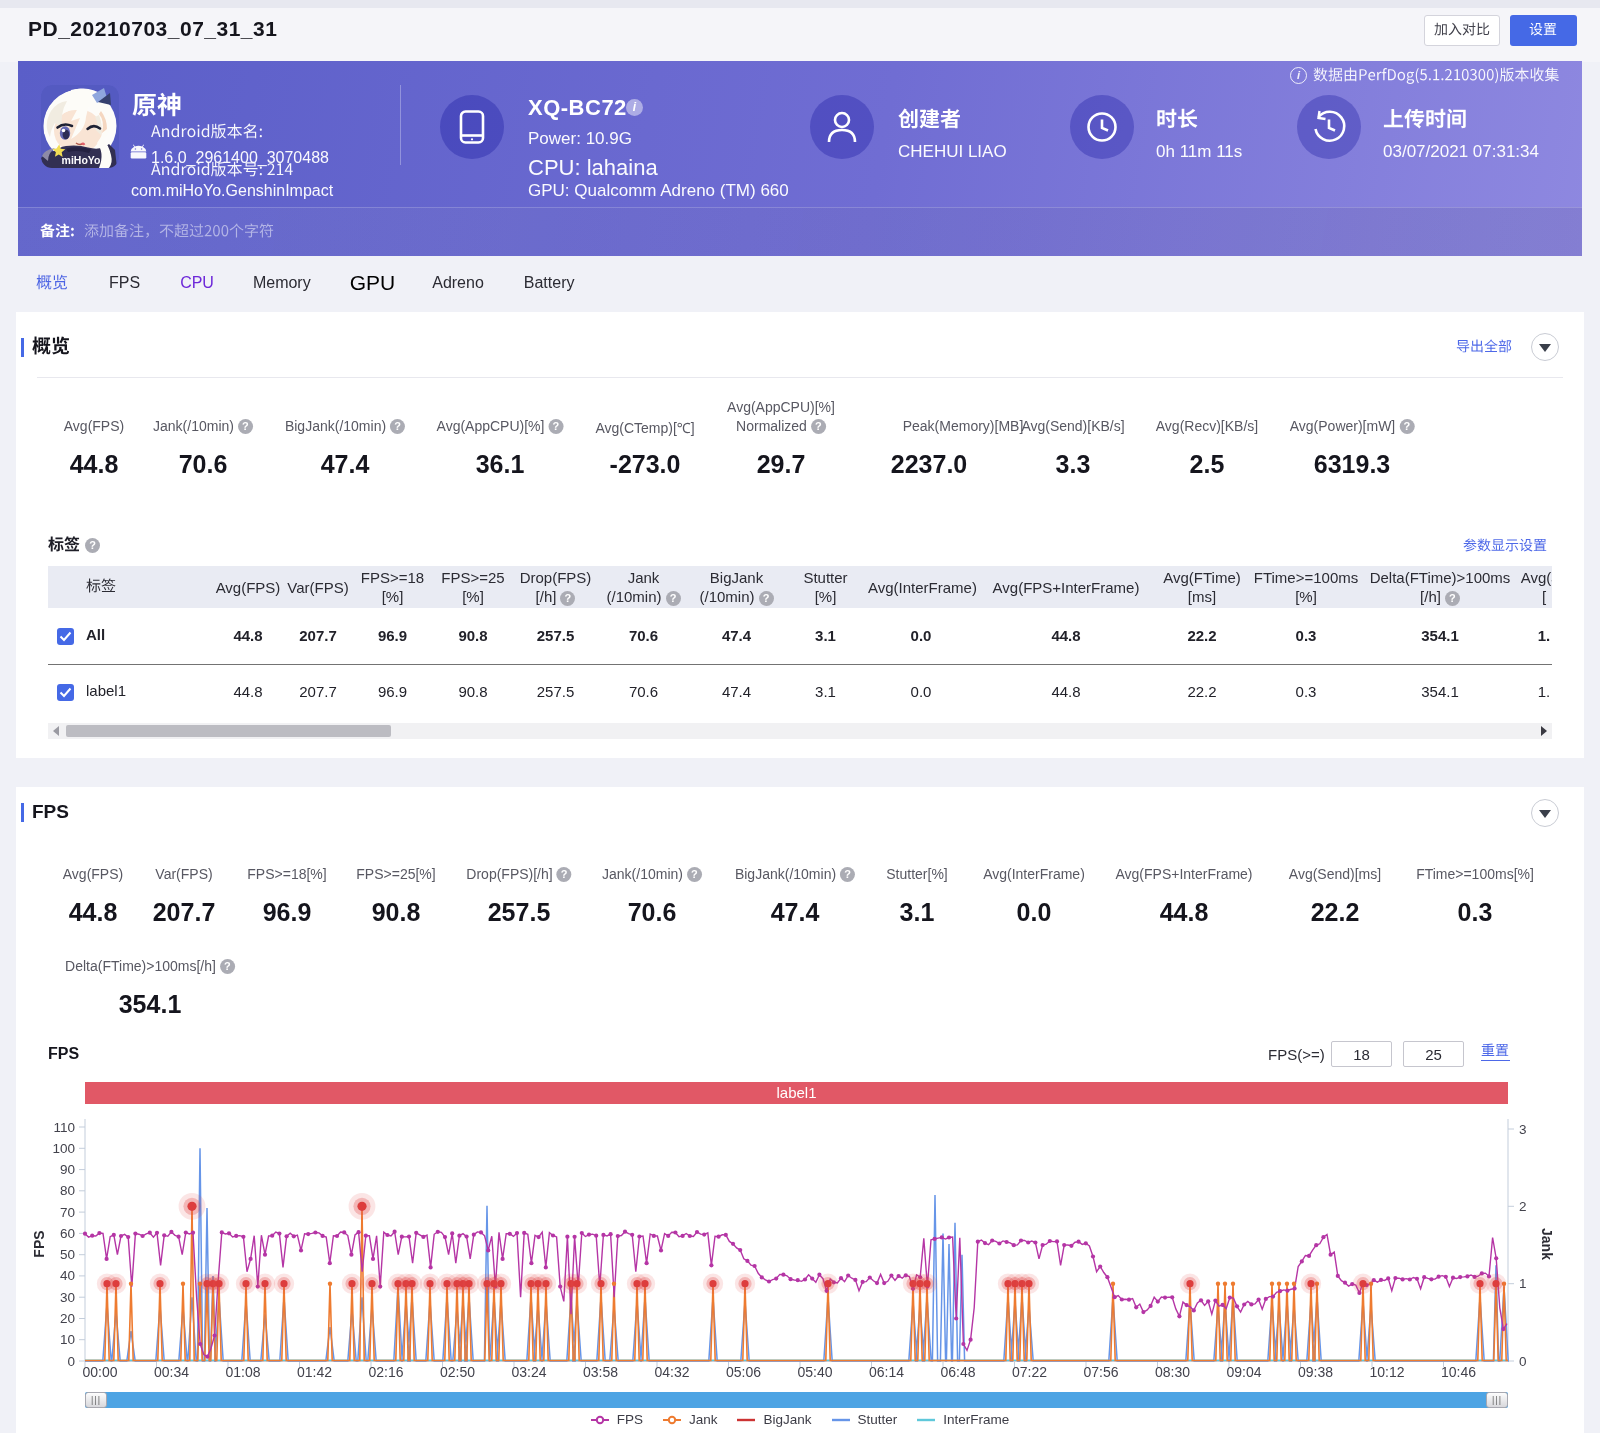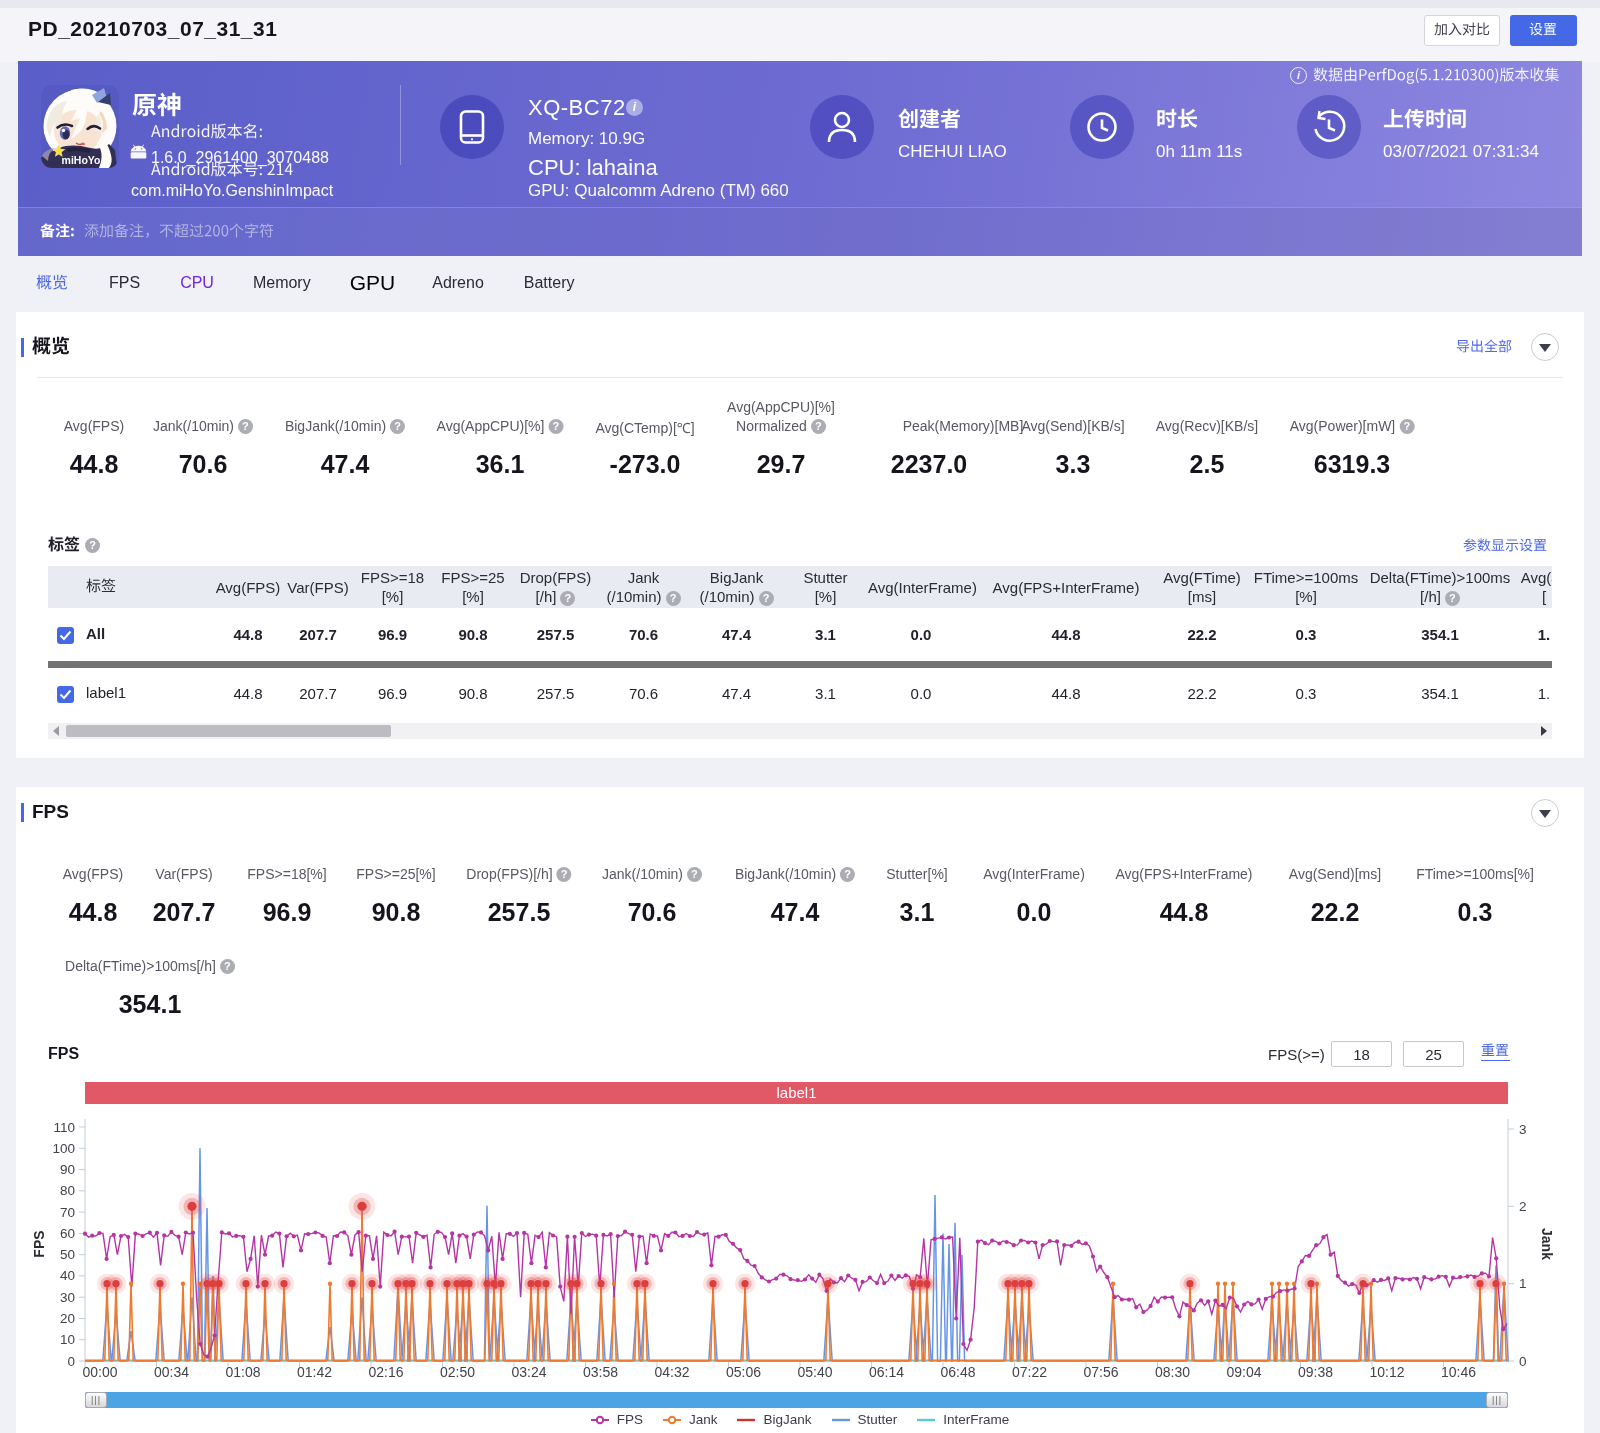--- a/index.html
+++ b/index.html
@@ -135,23 +135,23 @@
       </svg>
     </div>
 <div class="abs" style="left:113px;top:121px;font-size:16px;color:rgba(255,255,255,0.96)">com.miHoYo.GenshinImpact</div>
 <div class="vdiv" style="left:382px;top:24px;height:80px"></div>
 <div class="bcircle" style="left:422px;top:34px;width:64px;height:64px"></div>
 <svg class="abs" style="left:438px;top:49px" width="32" height="34" viewBox="0 0 32 34" fill="none" stroke="#fff" stroke-width="2.6">
 <rect x="5" y="1.5" width="22" height="31" rx="4.5"></rect>
 <line x1="5" y1="25.5" x2="27" y2="25.5"></line>
 <circle cx="16" cy="29.3" r="1.1" fill="#fff" stroke="none"></circle>
 </svg>
-<div class="abs" style="left:510px;top:34px;font-size:22px;font-weight:normal;color:#fff;letter-spacing:0.5px">XQ-BC72</div>
+<div class="abs" style="left:510px;top:34px;font-size:22px;font-weight:bold;color:#fff;letter-spacing:0.5px">XQ-BC72</div>
 <div class="abs" style="left:608px;top:38px;width:17px;height:17px;border-radius:50%;background:rgba(255,255,255,0.45);color:#fff;font-size:12px;font-weight:bold;font-style:italic;text-align:center;line-height:17px">i</div>
-<div class="abs" style="left:510px;top:68px;font-size:17px;color:rgba(255,255,255,0.97)">Memory: 10.9G</div>
+<div class="abs" style="left:510px;top:68px;font-size:17px;color:rgba(255,255,255,0.97)">Power: 10.9G</div>
 <div class="abs" style="left:510px;top:94px;font-size:22px;color:rgba(255,255,255,0.97)">CPU: lahaina</div>
 <div class="abs" style="left:510px;top:120px;font-size:17px;color:rgba(255,255,255,0.97)">GPU: Qualcomm Adreno (TM) 660</div>
 <div class="bcircle" style="left:792px;top:34px;width:64px;height:64px"></div>
 <svg class="abs" style="left:806px;top:47px" width="36" height="38" viewBox="0 0 36 38" fill="none" stroke="#fff" stroke-width="2.6">
 <circle cx="18" cy="12" r="7"></circle>
 <path d="M5 34 Q5 22 18 22 Q31 22 31 34"></path>
 </svg>
 <div class="abs" style="left:880px;top:47px">
       <svg width="64" height="25" viewBox="0 0 64 25" style="display:block;">
         <g fill="#ffffff" transform="translate(0,18.5)">
@@ -378,21 +378,21 @@
           <th style="text-align:center;line-height:19px">Jank<br>(/10min)<span class="qm">?</span></th>
           <th style="text-align:center;line-height:19px">BigJank<br>(/10min)<span class="qm">?</span></th>
           <th style="text-align:center;line-height:19px">Stutter<br>[%]</th>
           <th style="text-align:center;line-height:19px">Avg(InterFrame)</th>
           <th style="text-align:center;line-height:19px">Avg(FPS+InterFrame)</th>
           <th style="text-align:center;line-height:19px">Avg(FTime)<br>[ms]</th>
           <th style="text-align:center;line-height:19px">FTime&gt;=100ms<br>[%]</th>
           <th style="text-align:center;line-height:19px">Delta(FTime)&gt;100ms<br>[/h]<span class="qm">?</span></th>
           <th style="text-align:center;line-height:19px">Avg(Ja<br>[</th>
         </tr>
-        <tr style="height:56px;border-bottom:7px solid #737373">
+        <tr style="height:56px;border-bottom:1px solid #737373">
           <td style="text-align:left"><span style="padding-left:9px"><span class="ckb"><svg width="13" height="11" viewBox="0 0 13 11">
                   <path d="M1.5 5.5 L5 9 L11.5 1.5" stroke="#fff" stroke-width="2" fill="none"></path>
                 </svg></span></span><span style="display:inline-block;width:12px"></span><b>All</b></td>
           <td style="text-align:center"><b>44.8</b></td>
           <td style="text-align:center"><b>207.7</b></td>
           <td style="text-align:center"><b>96.9</b></td>
           <td style="text-align:center"><b>90.8</b></td>
           <td style="text-align:center"><b>257.5</b></td>
           <td style="text-align:center"><b>70.6</b></td>
           <td style="text-align:center"><b>47.4</b></td>

